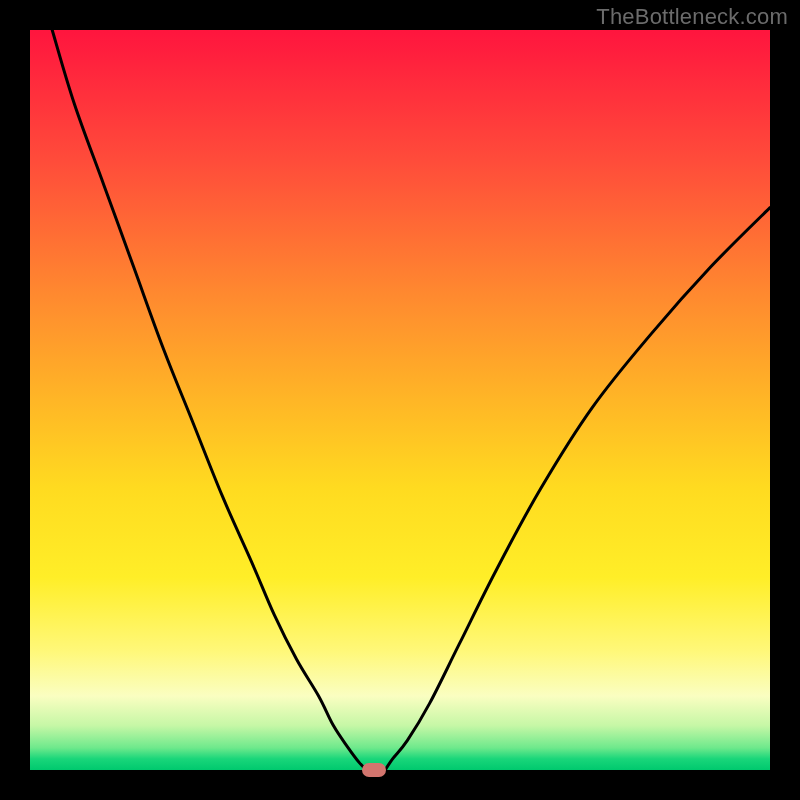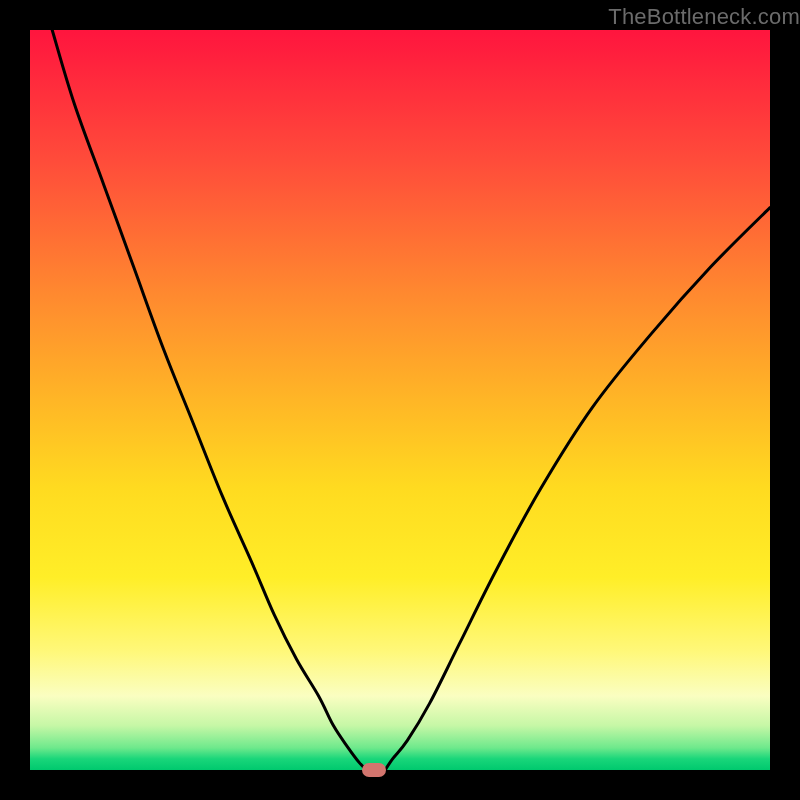--- a/index.html
+++ b/index.html
@@ -13,21 +13,21 @@
   }
   .frame {
     position: relative;
     width: 800px;
     height: 800px;
     background: #000;
   }
   .watermark {
     position: absolute;
     top: 4px;
-    right: 0;
+    right: 12px;
     color: #6b6b6b;
     font-size: 22px;
     font-weight: 400;
     letter-spacing: 0.2px;
     z-index: 10;
   }
   
   .plot {
     position: absolute;
     left: 30px;

